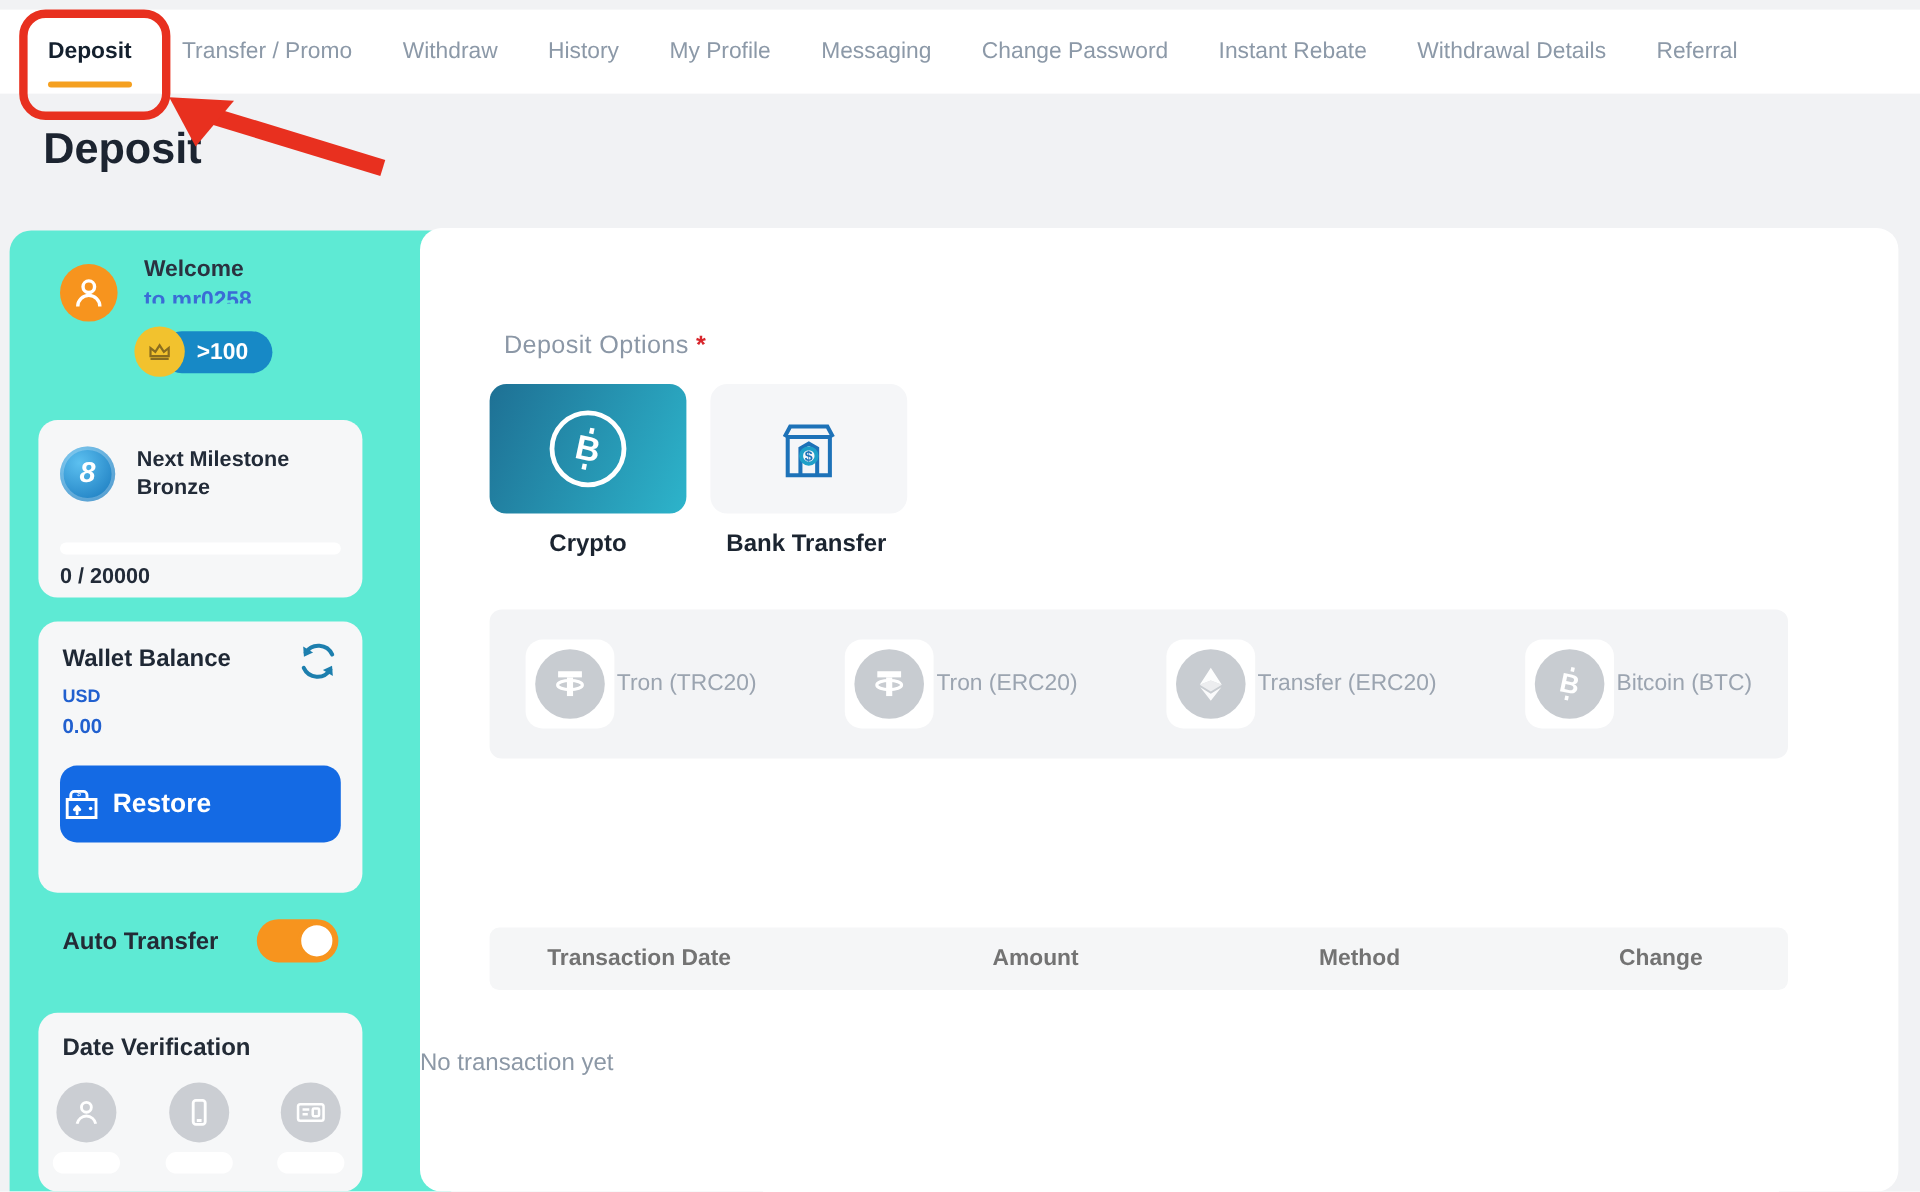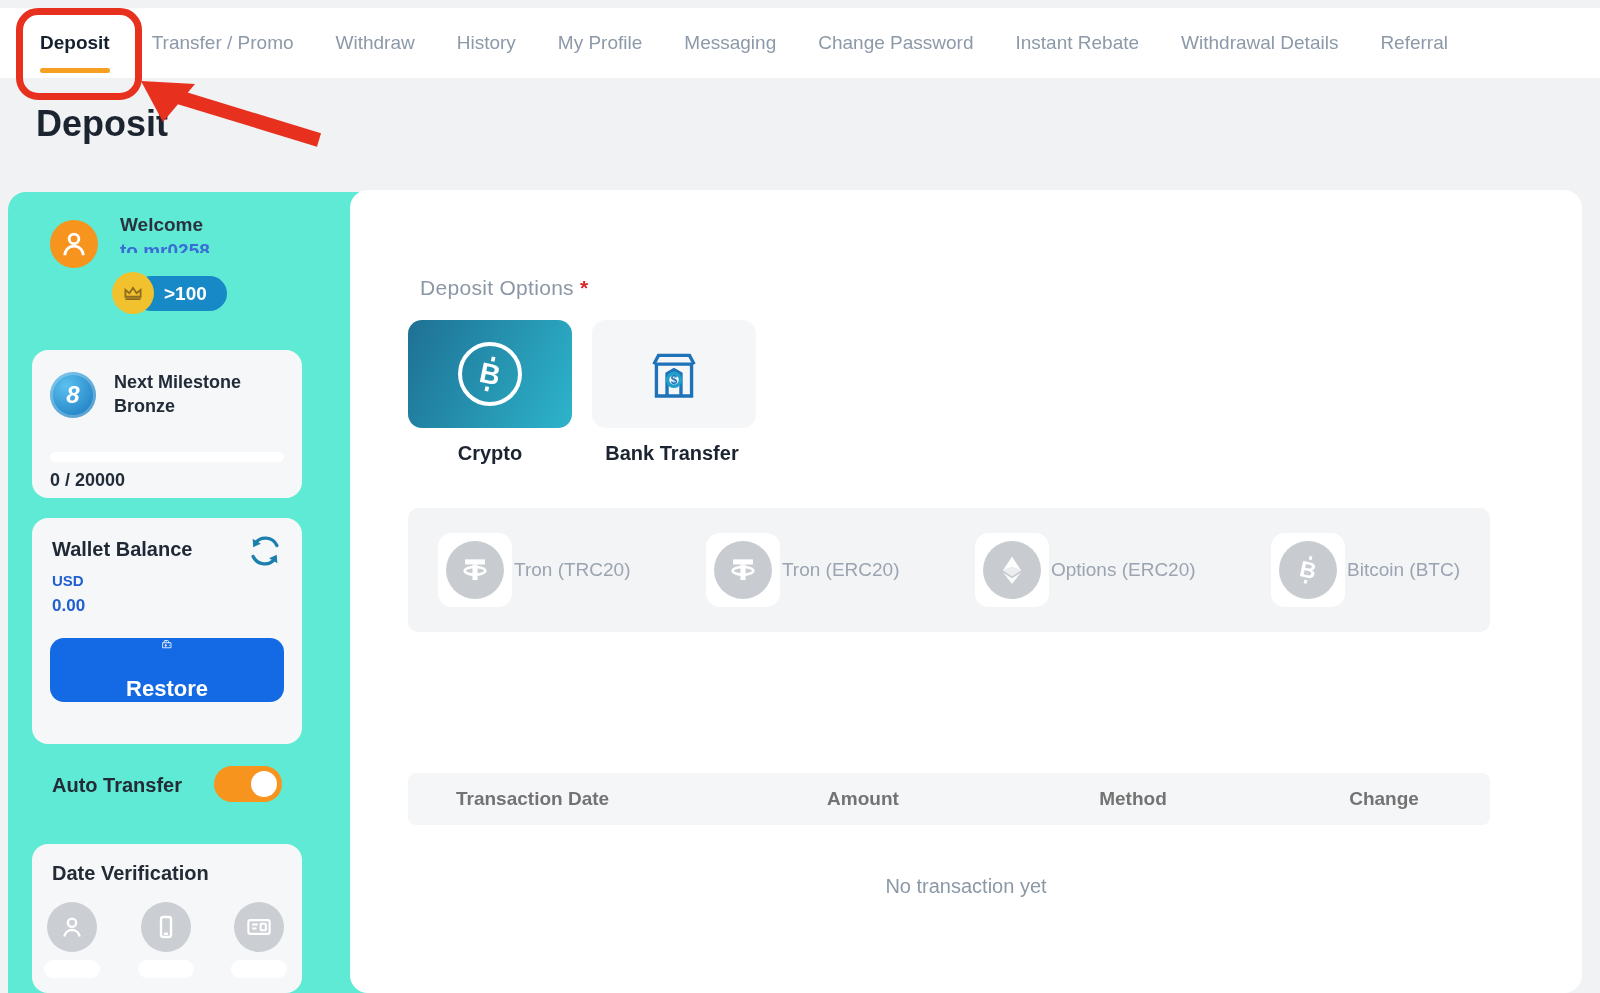--- a/index.html
+++ b/index.html
@@ -72,21 +72,21 @@
   .progress-fill { height:100%; background:#f5a020; border-radius:6px; }
   .milestone-progress-text { position:absolute; left:18px; top:120px; font-size:18px; font-weight:600; color:#222b38; }
   .wallet-card { top:326px; height:226px; padding:18px; }
   .wallet-title { position:absolute; left:20px; top:20px; font-size:20px; font-weight:700; color:#1f2835; }
   .refresh-btn { position:absolute; right:18px; top:14px; width:38px; height:38px; cursor:pointer; }
   .wallet-currency { position:absolute; left:20px; top:54px; font-size:15px; font-weight:600; color:#2160cf; }
   .wallet-amount { position:absolute; left:20px; top:78px; font-size:17px; font-weight:600; color:#2160cf; }
   .restore-btn {
     position:absolute; left:18px; top:120px; width:234px; height:64px; background:#146ae4;
     border:none; border-radius:14px; display:flex; align-items:center; justify-content:flex-start;
-    gap:26px; cursor:pointer;flex-direction:column;
+    gap:8px; cursor:pointer;
   }
   .restore-btn span { color:#fff; font-size:22px; font-weight:700; }
   .auto-transfer-label { position:absolute; left:44px; top:582px; font-size:20px; font-weight:600; color:#232b36; }
   .toggle {
     position:absolute; left:206px; top:574px; width:68px; height:36px; border-radius:18px;
     background:#f7941e; cursor:pointer;
   }
   .toggle .knob {
     position:absolute; right:2px; top:2px; width:32px; height:32px; border-radius:50%;
     background:#ffffff; border:3px solid #f7941e;
@@ -130,21 +130,21 @@
     display:flex; align-items:center; justify-content:center;
   }
   .method-label { font-size:19px; color:#9ba4b0; font-weight:500; }
   .table-header {
     position:absolute; left:58px; top:583px; width:1082px; height:52px;
     background:#f5f6f7; border-radius:8px; display:grid;
     grid-template-columns:330px 250px 290px 1fr; align-items:center;
   }
   .th { font-size:19px; font-weight:700; color:#737373; text-align:center; }
   .th:first-child { text-align:left; padding-left:48px; }
-  .empty-msg { position:absolute; left:0; top:685px; width:100%; text-align:center; font-size:20px; color:#8c98a6; font-weight:500; }
+  .empty-msg { position:absolute; left:0; top:685px; width:100%; font-size:20px; color:#8c98a6; font-weight:500; }
 </style>
 </head>
 <body>
 
 <nav class="navbar" id="navbar">
   <div class="nav-tab active">
       <span>Deposit</span>
     </div>
 
   <div class="nav-tab">
@@ -338,21 +338,21 @@
     <div class="method-item">
       <div class="method-tile">
         <div class="method-circle">
             <svg width="34" height="34" viewBox="0 0 24 24">
     <polygon points="12,2.5 5.5,12.4 12,9.9 18.5,12.4" fill="#fff" opacity="0.95"></polygon>
     <polygon points="12,9.9 5.5,12.4 12,16.4 18.5,12.4" fill="#fff" opacity="0.65"></polygon>
     <polygon points="12,21.8 5.8,13.9 12,17.8 18.2,13.9" fill="#fff" opacity="0.9"></polygon>
   </svg>
           </div>
       </div>
-      <span class="method-label">Options (ERC20)</span>
+      <span class="method-label">Transfer (ERC20)</span>
     </div>
 
     <div class="method-item">
       <div class="method-tile">
         <div class="method-circle">
             <svg width="36" height="36" viewBox="0 0 24 24">
     <g transform="rotate(12 12 12)">
       <text x="12" y="17" font-size="15" font-weight="bold" fill="#fff" text-anchor="middle" font-family="Liberation Sans, sans-serif">B</text>
       <rect x="11" y="2.6" width="2" height="2.4" fill="#fff"></rect>
       <rect x="11" y="18.8" width="2" height="2.4" fill="#fff"></rect>

